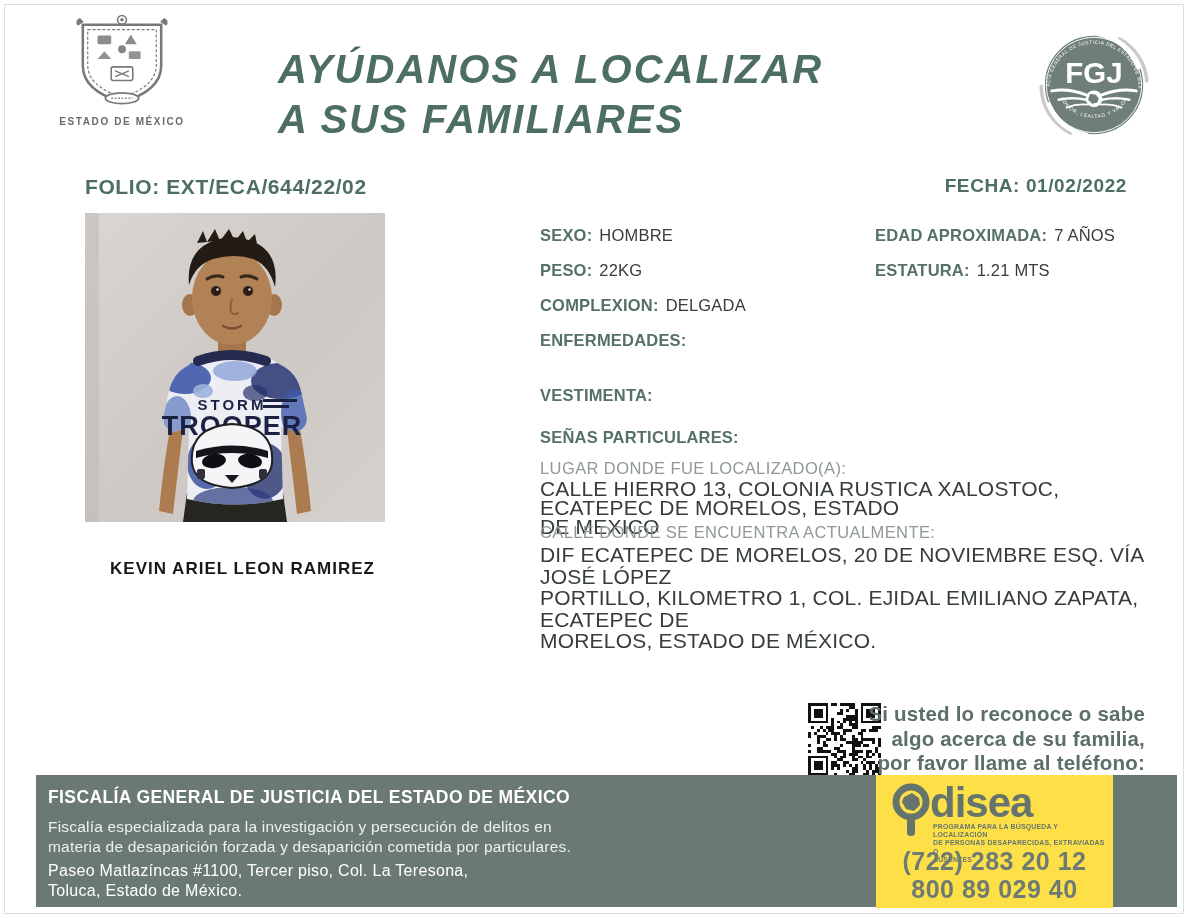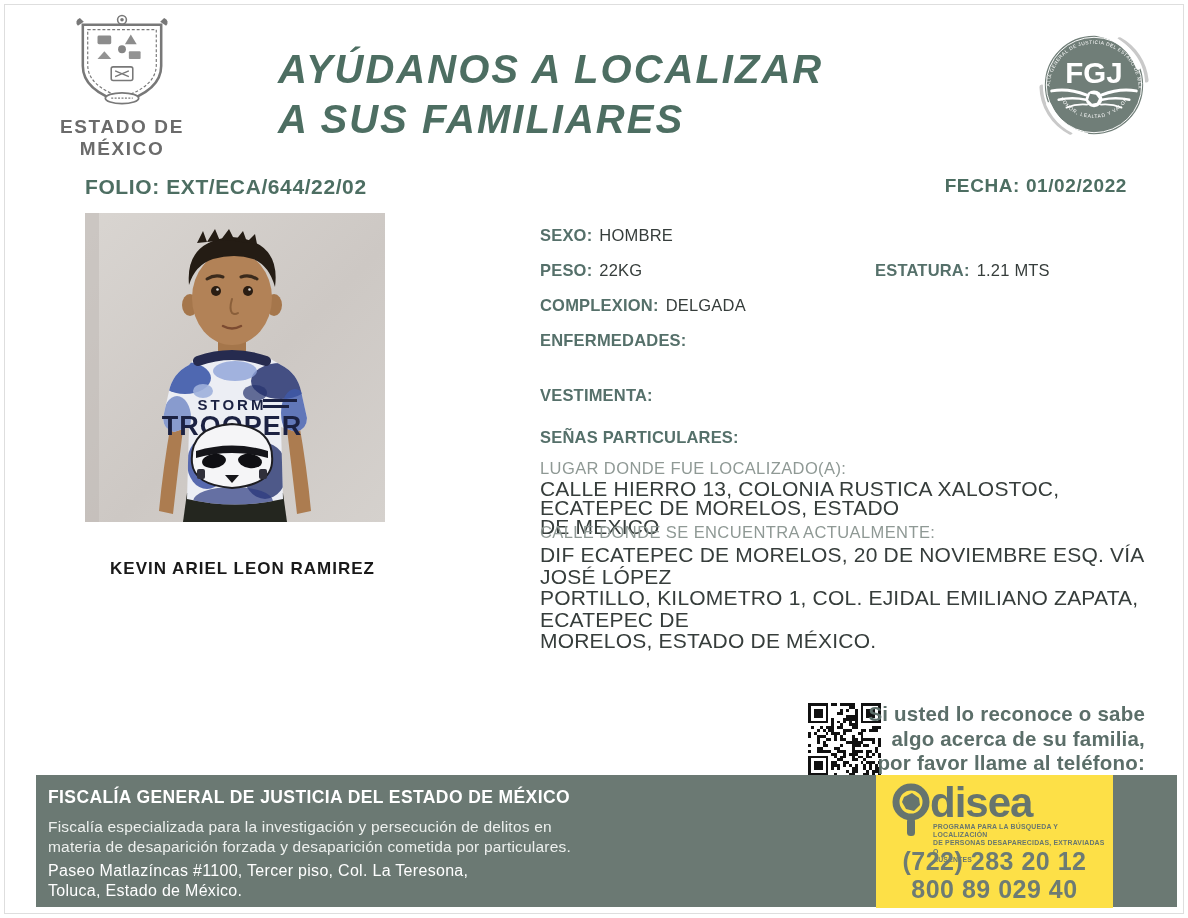--- a/index.html
+++ b/index.html
@@ -9,21 +9,21 @@
   }
   .page::after{
     content:"";position:absolute;left:4px;top:4px;right:4px;bottom:4px;
     border:1px solid #dedede;pointer-events:none;
   }
   .abs{position:absolute;}
   .preline{white-space:pre-line;}
 
   
   .estado-wrap{left:47px;top:12px;width:150px;text-align:center;}
-  .estado-caption{margin-top:4px;font-size:19px;font-weight:bold;color:#6b6b6b;letter-spacing:1.6px;}
+  .estado-caption{margin-top:4px;font-size:10px;font-weight:bold;color:#6b6b6b;letter-spacing:1.6px;}
   .main-title{
     left:278px;top:44px;width:634px;text-align:left;
     color:var(--title-green,#4d6e62);font-weight:bold;font-size:40px;line-height:50px;letter-spacing:2px;font-style:italic;
   }
   .fgj-wrap{left:1035px;top:26px;width:118px;height:118px;}
 
   
   .folio{left:85px;top:175px;font-size:21px;font-weight:bold;color:var(--title-green,#53716a);letter-spacing:.6px;}
   .fecha{left:897px;top:175px;width:230px;text-align:right;font-size:19px;font-weight:bold;color:var(--title-green,#53716a);letter-spacing:.6px;}
 
@@ -215,20 +215,23 @@
   <div class="drow" style="left:540px;top:331px">
     <span class="dlabel">ENFERMEDADES:</span><span class="dvalue"></span>
   </div>
   <div class="drow" style="left:540px;top:386px">
     <span class="dlabel">VESTIMENTA:</span><span class="dvalue"></span>
   </div>
   <div class="drow" style="left:540px;top:428px">
     <span class="dlabel">SEÑAS PARTICULARES:</span><span class="dvalue"></span>
   </div>
 
+  <div class="drow" style="left:875px;top:226px">
+    <span class="dlabel">EDAD APROXIMADA:</span><span class="dvalue">7 AÑOS</span>
+  </div>
   <div class="drow" style="left:875px;top:261px">
     <span class="dlabel">ESTATURA:</span><span class="dvalue">1.21 MTS</span>
   </div>
 
   <div class="abs loc-block loc1" style="left:540px;top:459px">
     <div class="loc-heading">LUGAR DONDE FUE LOCALIZADO(A):</div>
     <div class="loc-lines preline">CALLE HIERRO 13, COLONIA RUSTICA XALOSTOC, ECATEPEC DE MORELOS, ESTADO
 DE MEXICO</div>
   </div>
   <div class="abs loc-block loc2" style="left:540px;top:523px">

